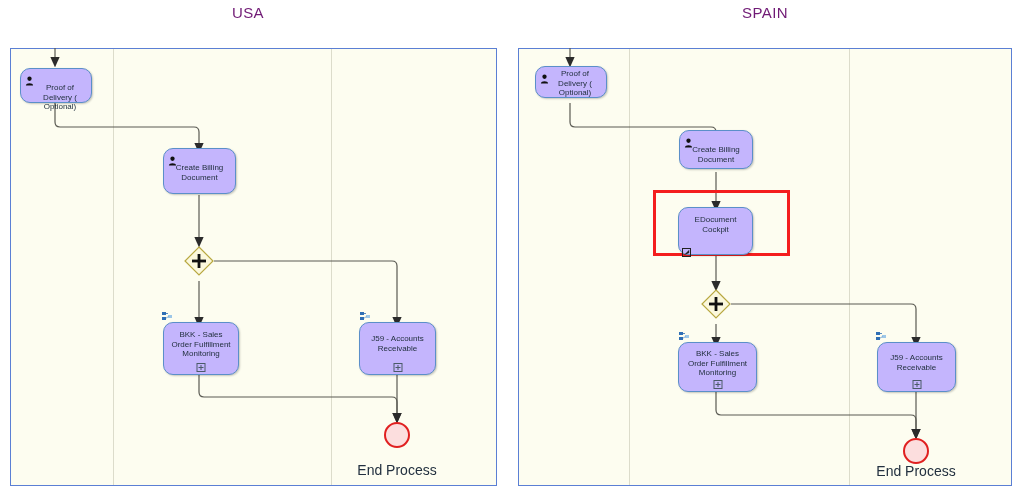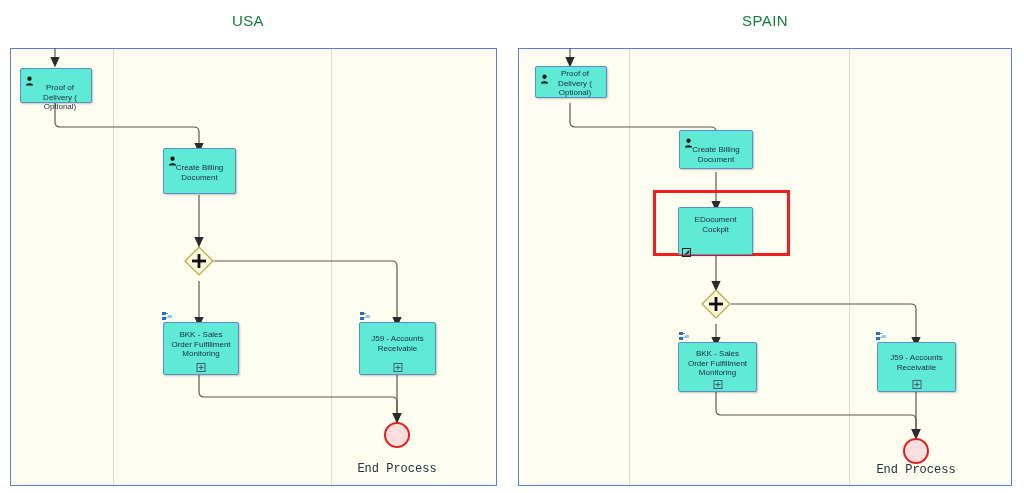--- a/index.html
+++ b/index.html
@@ -1,33 +1,33 @@
 <!DOCTYPE html>
 <html><head>
 <meta charset="utf-8">
 <style>
   html,body{margin:0;padding:0;background:#ffffff;}
   body{
     width:1024px;height:493px;position:relative;overflow:hidden;
     font-family:"Liberation Sans","DejaVu Sans",sans-serif;
   }
   .panel-title{
-    position:absolute;top:12px;width:200px;text-align:center;
-    font-size:15px;color:#15803d;letter-spacing:.4px;
+    position:absolute;top:4px;width:200px;text-align:center;
+    font-size:15px;color:#701a75;letter-spacing:.4px;
   }
   .pool{
     position:absolute;background:#fdfdf0;border:1.5px solid #5b7fd4;
     box-sizing:border-box;
   }
   .lane-div{
     position:absolute;top:0;bottom:0;width:1px;background:#dcdccb;
   }
   .task{
     position:absolute;box-sizing:border-box;
-    background:#5eead4;border:1px solid #5b8fc9;border-radius:2px;
+    background:#c4b5fd;border:1px solid #5b8fc9;border-radius:10px;
     box-shadow:1px 1px 2px rgba(0,0,0,.22);
   }
   .task-label{
     position:absolute;left:0;right:0;text-align:center;
     font-size:8px;line-height:9.5px;color:#22303f;
   }
   .task-label.below-icon{top:14px;}
   .user-icon{
     position:absolute;left:4px;top:3px;width:9px;height:10px;
   }
@@ -43,21 +43,21 @@
   .marker-manual{
     position:absolute;left:3px;bottom:2px;width:9px;height:9px;
   }
   .mini-icon{position:absolute;width:11px;height:9px;}
   .gateway{position:absolute;width:30px;height:30px;}
   .end-event{
     position:absolute;width:26px;height:26px;border-radius:50%;
     background:#fcdede;border:2.5px solid #e02020;box-sizing:border-box;
   }
   .end-label{
-    position:absolute;text-align:center;font-size:12px;color:#22303f;width:90px;font-family:Liberation Mono, monospace;
+    position:absolute;text-align:center;font-size:14px;color:#22303f;width:90px;
   }
   .flow{position:absolute;overflow:visible;}
   .highlight-box{
     position:absolute;border:3px solid #f41e1e;box-sizing:border-box;
   }
 </style>
 </head>
 <body>
 
 <div class="panel-title" style="left:148px;">USA</div>

